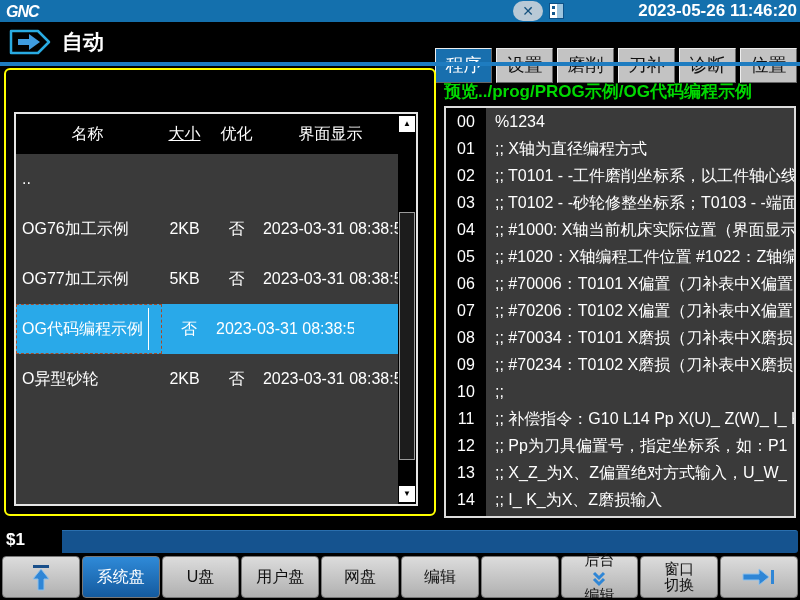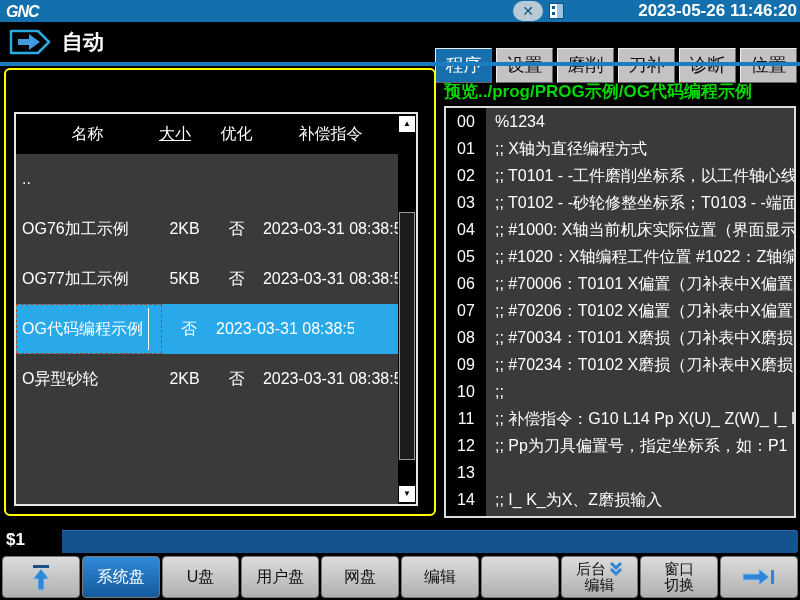--- a/index.html
+++ b/index.html
@@ -33,21 +33,21 @@
   .blue-strip { position:absolute; top:62px; left:0; width:800px; height:4px; background:#1e7cc0; }
   
   .file-panel { position:absolute; left:4px; top:68px; width:432px; height:448px; background:#000;
           border:2px solid #ffff00; border-radius:6px; }
   .file-path { color:#fff; font-size:16px; margin:11px 0 0 12px; white-space:nowrap; overflow:hidden; }
   .file-table { position:absolute; left:8px; top:42px; width:404px; height:394px;
           border:2px solid #e6e6e6; background:#3a3a3a; }
   .table-header { display:flex; height:40px; background:#000; color:#fff; font-size:16px;
           align-items:center; margin-right:18px; }
   .col-name { width:146px; text-align:center; }
-  .col-size { width:52px; text-align:left;text-decoration:underline; }
+  .col-size { width:52px; text-align:center;text-decoration:underline; }
   .col-opt  { width:54px; text-align:center; }
   .col-time { width:138px; text-align:center; }
   .rows { margin-right:18px; }
   .file-row { display:flex; height:50px; color:#fff; font-size:16px; }
   .file-row > div { line-height:50px; white-space:nowrap; overflow:hidden; }
   .cell-name { width:146px; padding-left:6px; position:relative; }
   .cell-size { width:52px; text-align:center; }
   .cell-opt  { width:54px; text-align:center; }
   .cell-time { width:138px; }
   .file-row.selected { background:#29a9e9; }
@@ -76,21 +76,21 @@
   .status-bar { position:absolute; left:62px; top:2px; right:2px; height:23px; background:#15538f;
           border-top:1px solid #2a6fae; border-radius:0 3px 3px 0; }
   
   .softkeys { position:absolute; left:0; top:556px; width:800px; height:42px; display:flex;
           gap:2px; padding:0 2px; }
   .softkey { flex:1; background:linear-gradient(#dcdcdc,#b0b0b0); border:1px solid #777;
           border-radius:4px; color:#111; font-size:16px; display:flex; align-items:center;
           justify-content:center; flex-direction:column; }
   .softkey.active { background:linear-gradient(#2f8ad8,#145a9e); color:#fff; }
   .softkey .l2 { font-size:15px; line-height:16px; }
-  .sk-row { display:flex; align-items:center; gap:3px; }
+  .sk-row { display:flex; align-items:center; gap:3px;flex-direction:column; }
   .bottom-edge { position:absolute; left:0; top:598px; width:800px; height:2px; background:#000; }
 </style>
 </head>
 <body>
 
 <div class="topbar">
   <span class="logo">GNC</span>
   <div class="close-btn">✕</div>
   <div class="storage-icon">
     <div class="half"></div>
@@ -116,21 +116,21 @@
   </div>
 </div>
 <div class="blue-strip"></div>
 
 <div class="file-panel">
   <div class="file-table">
     <div class="table-header">
       <div class="col-name">名称</div>
       <div class="col-size">大小</div>
       <div class="col-opt">优化</div>
-      <div class="col-time">补偿指令</div>
+      <div class="col-time">界面显示</div>
     </div>
     <div class="rows">
       <div class="file-row">
         <div class="cell-name">..</div>
         <div class="cell-size"></div>
         <div class="cell-opt"></div>
         <div class="cell-time"></div>
       </div>
       <div class="file-row">
         <div class="cell-name">OG76加工示例</div>
@@ -213,20 +213,21 @@
   <div class="code-line">
       <span class="ln">11</span>
       <span class="lt">;; 补偿指令：G10 L14 Pp X(U)_ Z(W)_ I_ K</span>
     </div>
   <div class="code-line">
       <span class="ln">12</span>
       <span class="lt">;;  Pp为刀具偏置号，指定坐标系，如：P1</span>
     </div>
   <div class="code-line">
       <span class="ln">13</span>
+      <span class="lt">;;  X_Z_为X、Z偏置绝对方式输入，U_W_</span>
     </div>
   <div class="code-line">
       <span class="ln">14</span>
       <span class="lt">;;  I_ K_为X、Z磨损输入</span>
     </div>
 </div>
 
 <div class="status-row">
   <span class="channel">$1</span>
   <div class="status-bar"></div>

